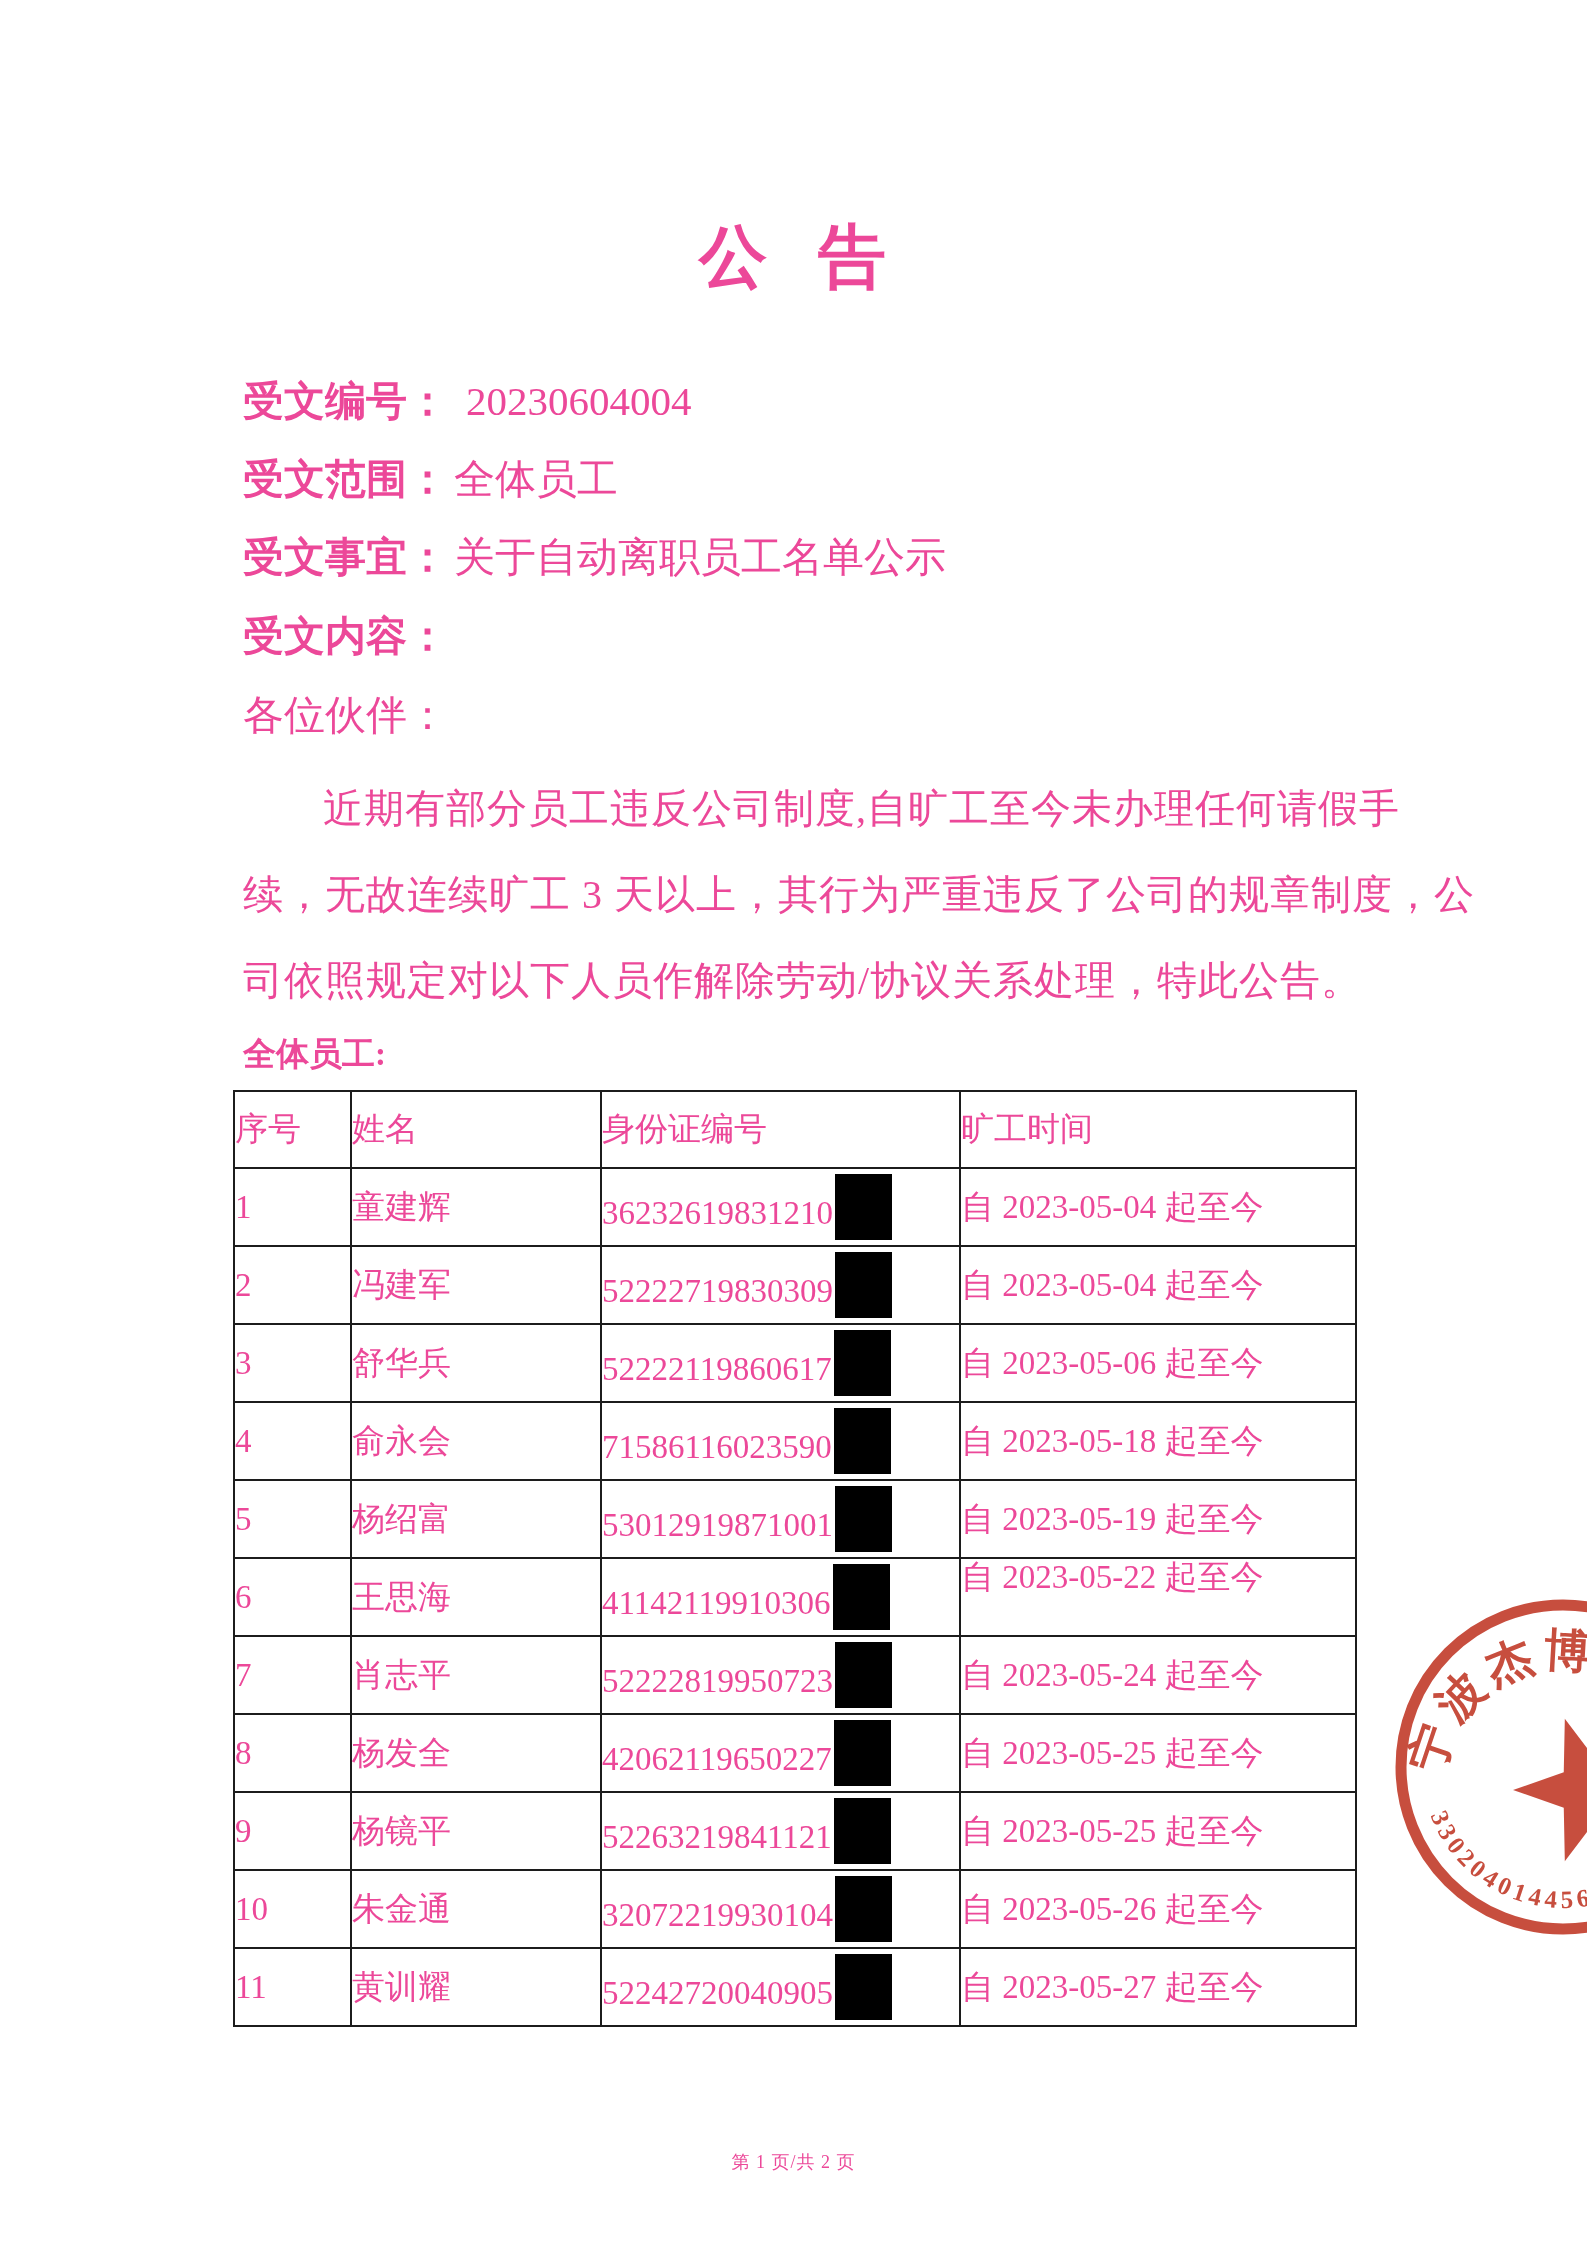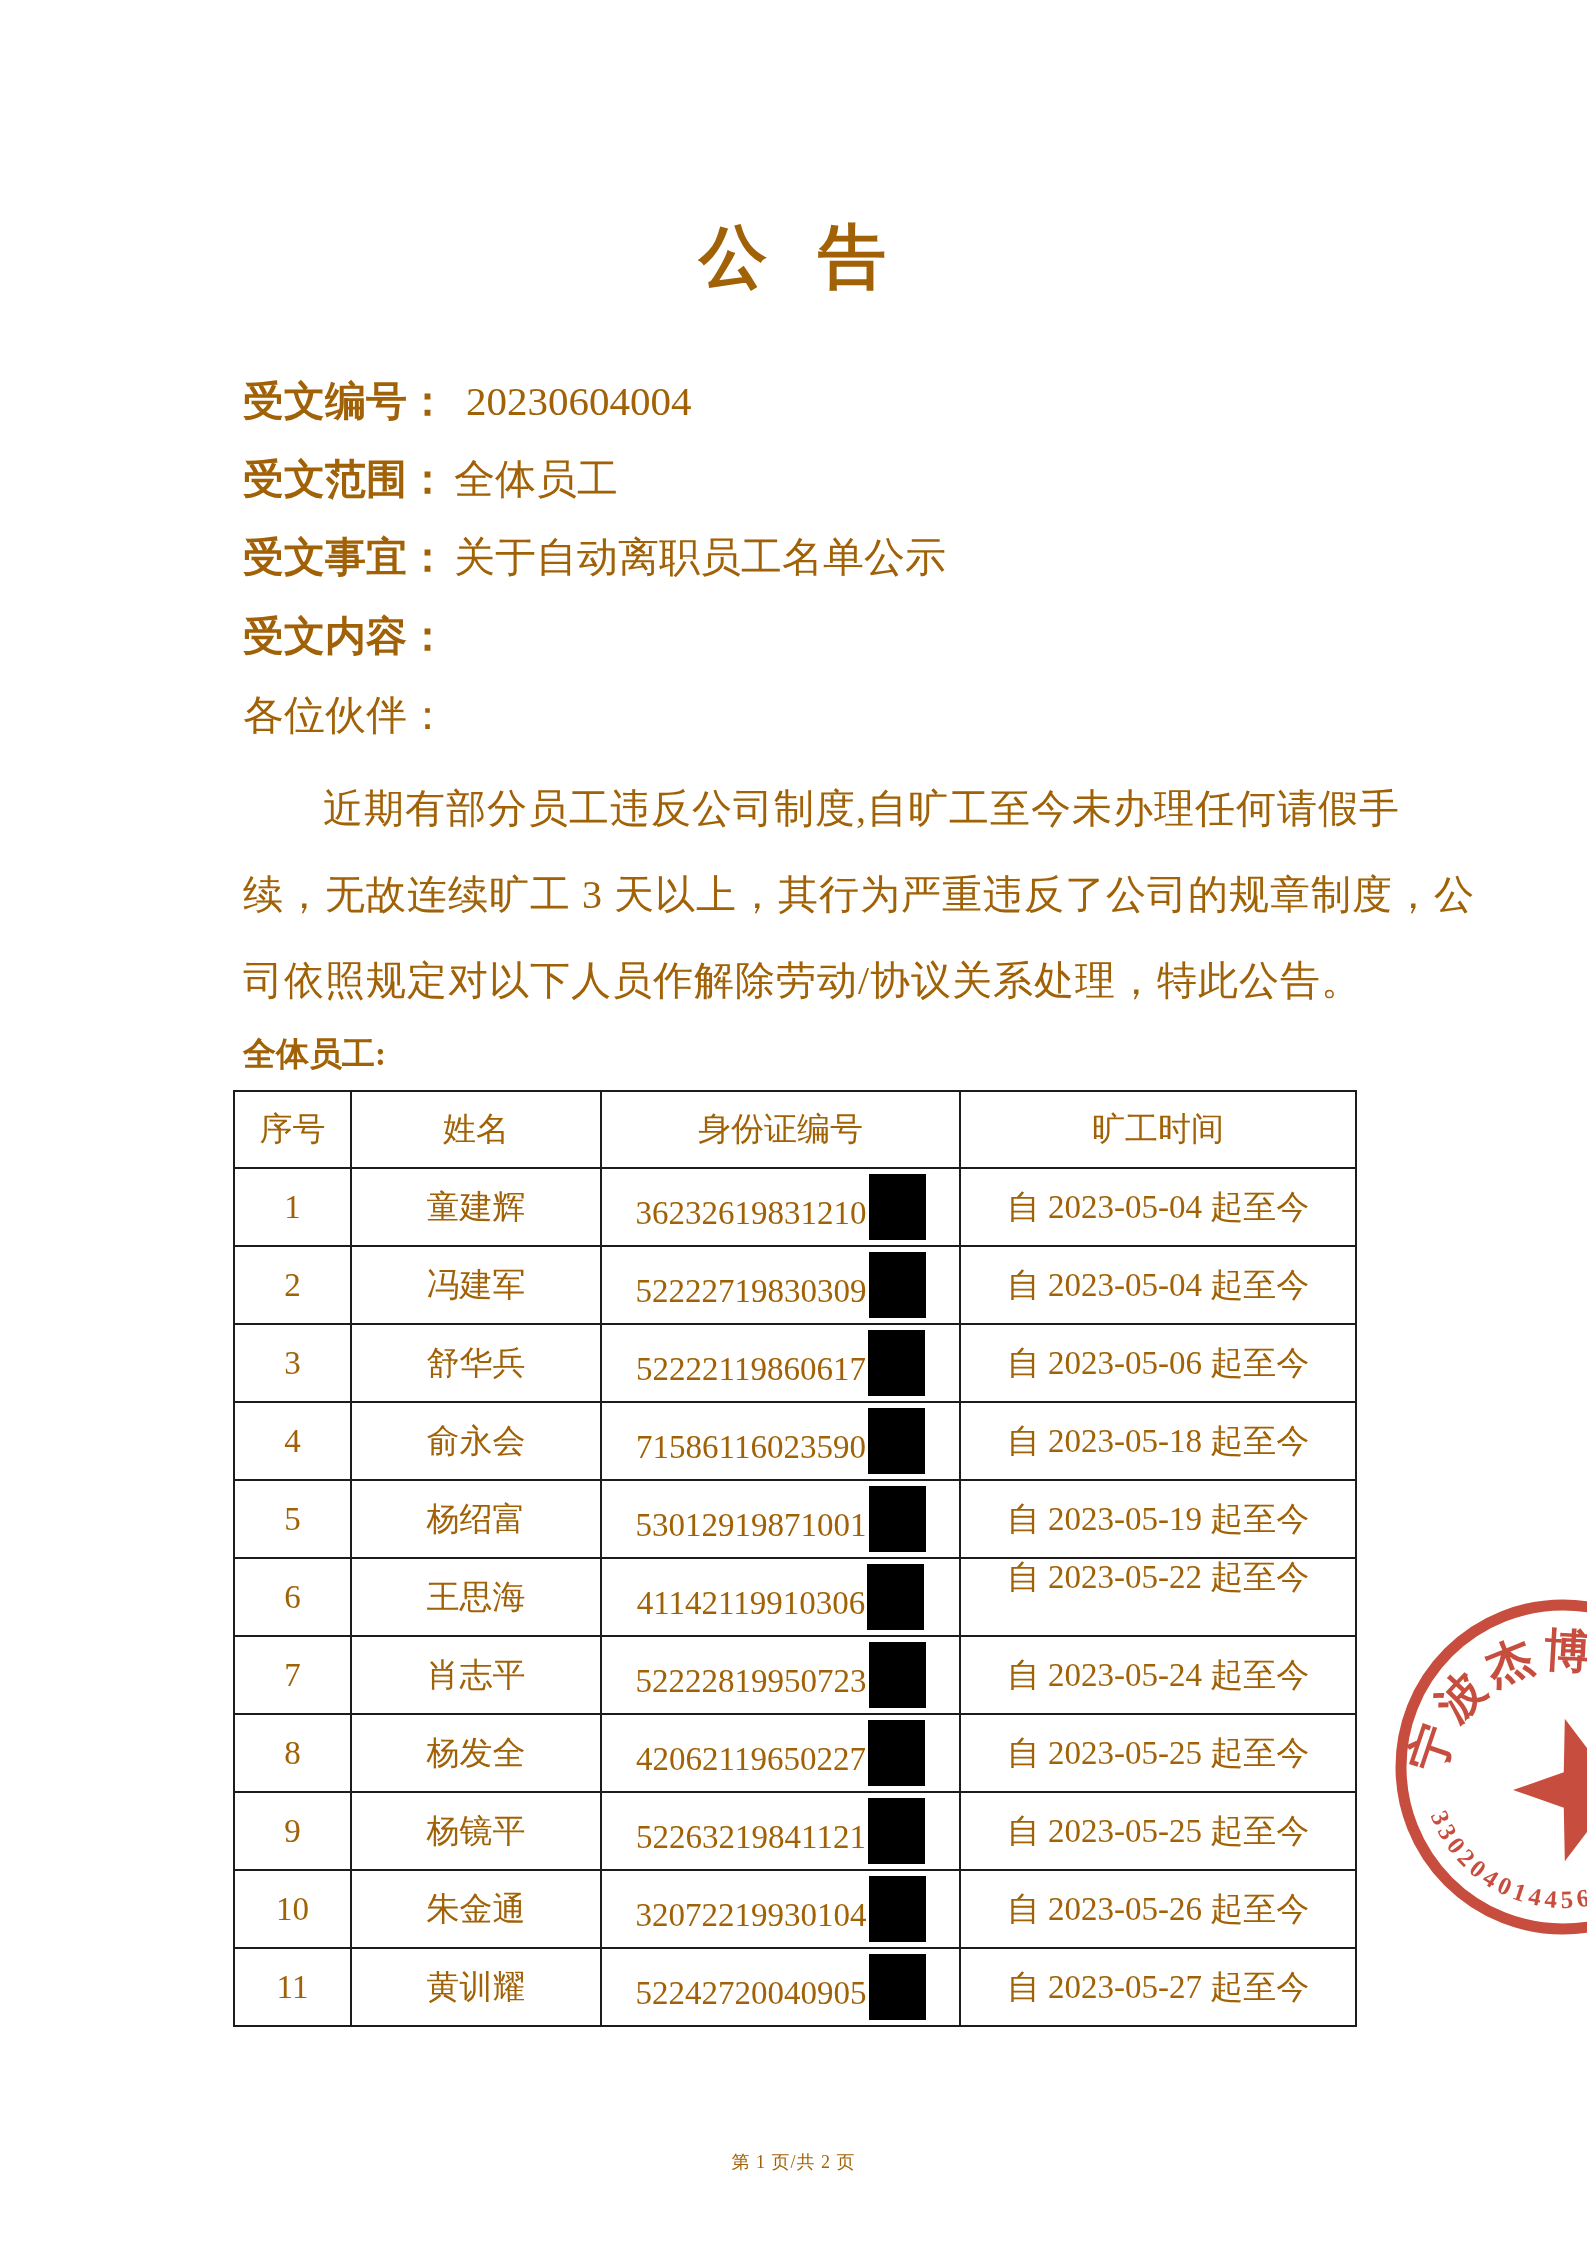--- a/index.html
+++ b/index.html
@@ -2,21 +2,21 @@
 <html><head>
 <meta charset="utf-8">
 <style>
   html,body{margin:0;padding:0;background:#ffffff;}
   .page{
     position:relative;
     width:1587px;height:2245px;
     background:#ffffff;
     overflow:hidden;
     font-family:"Liberation Serif","DejaVu Serif",serif;
-    color:#a16207;
+    color:#ec4899;
   }
   .doc-title{
     position:absolute;top:212px;left:0;width:1587px;
     text-align:center;
     font-size:68px;font-weight:bold;
     word-spacing:30px;
     letter-spacing:2px;
   }
   .field{
     position:absolute;left:243px;width:1160px;height:50px;
@@ -41,21 +41,21 @@
     font-size:33px;font-weight:bold;line-height:40px;
   }
   table.roster{
     position:absolute;left:233px;top:1090px;
     border-collapse:collapse;table-layout:fixed;
     width:1122px;
     font-size:33px;
   }
   table.roster th, table.roster td{
     border:2px solid #1c1c1c;
-    text-align:center;vertical-align:middle;
+    text-align:left;vertical-align:middle;
     font-weight:normal;
     padding:0;
     overflow:visible;
   }
   table.roster th{height:75px;}
   table.roster td{height:76px;}
   .redact{
     display:inline-block;
     width:57px;height:66px;
     background:#000;

